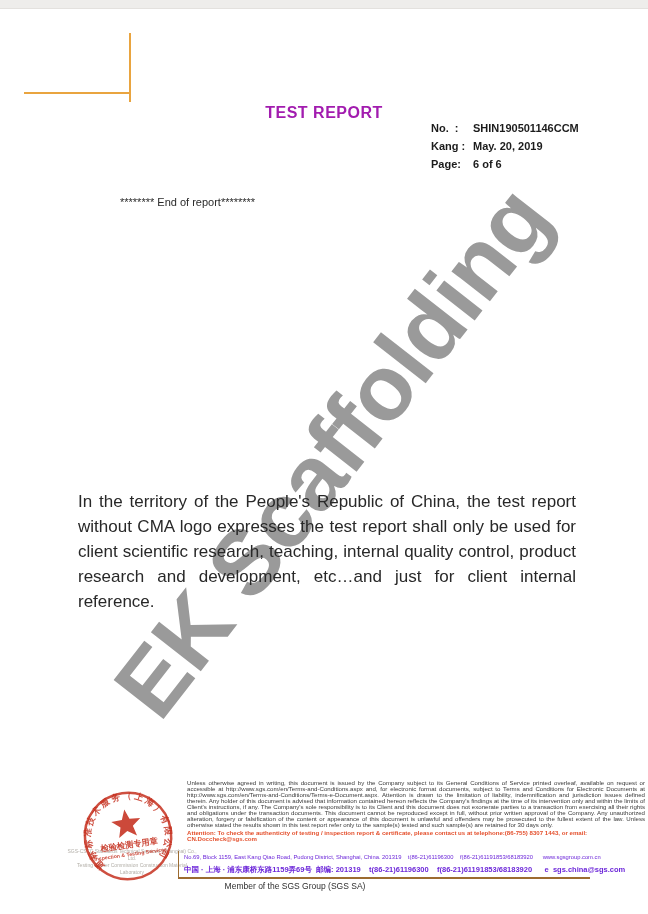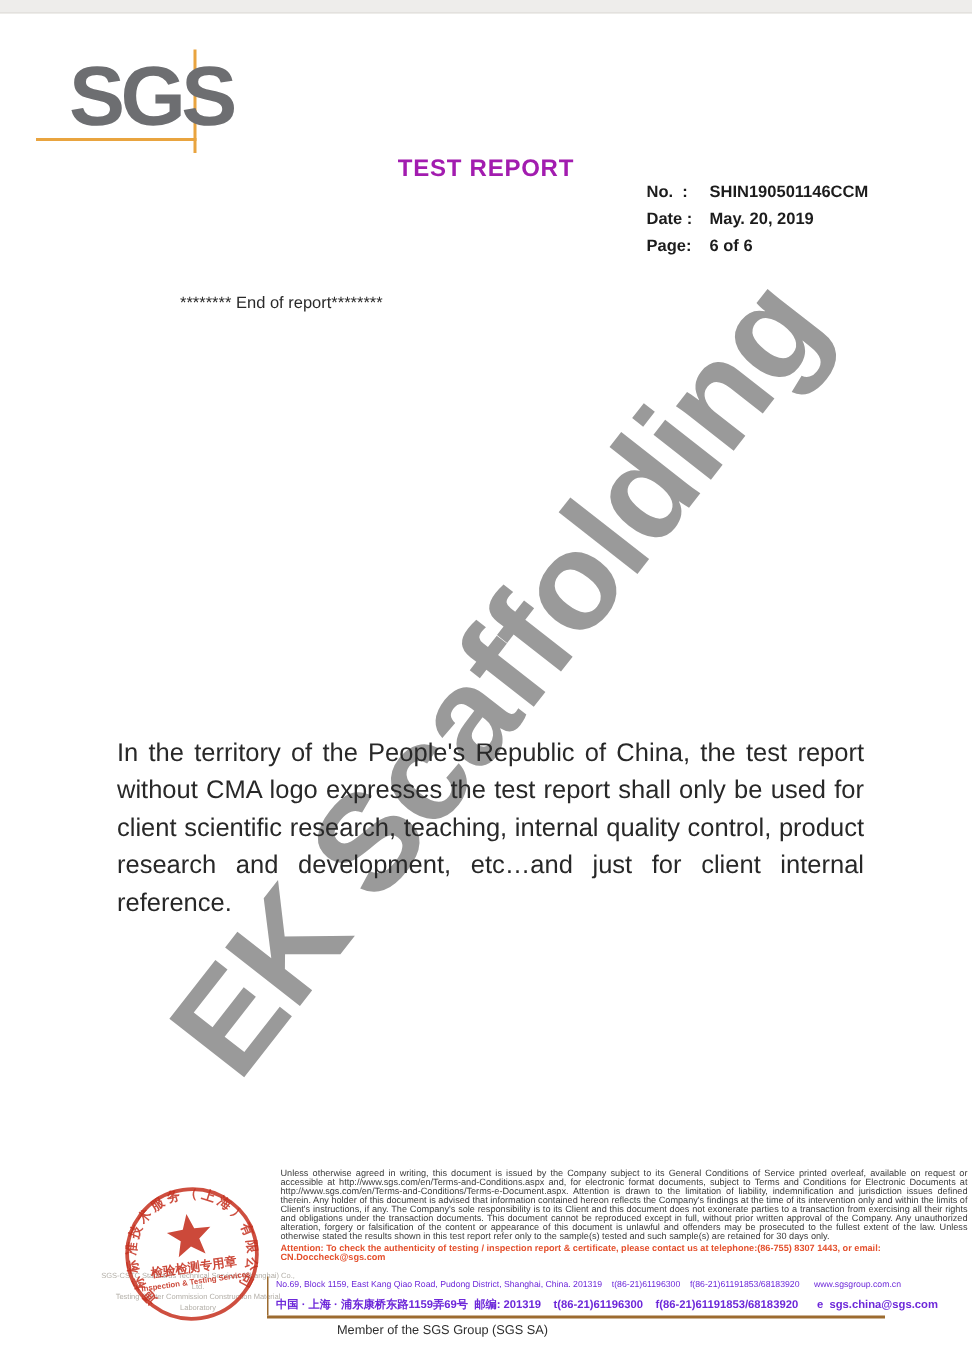--- a/index.html
+++ b/index.html
@@ -65,30 +65,29 @@
 </head>
 <body>
 
 <div class="page">
   <div class="scan-edge-top"></div>
 
   <div class="watermark">EK Scaffolding</div>
 
   <div class="logo-vline"></div>
   <div class="logo-hline"></div>
-  <div class="logo-text above">SGS</div>
 
   <div class="report-title above">TEST REPORT</div>
   <div class="report-info above">
     <div class="row">
       <span class="lbl">No.  :</span>
       <span class="val">SHIN190501146CCM</span>
     </div>
     <div class="row">
-      <span class="lbl">Date :</span>
+      <span class="lbl">Kang :</span>
       <span class="val">May. 20, 2019</span>
     </div>
     <div class="row">
       <span class="lbl">Page:</span>
       <span class="val">6 of 6</span>
     </div>
   </div>
 
   <div class="end-of-report above">******** End of report********</div>
 

